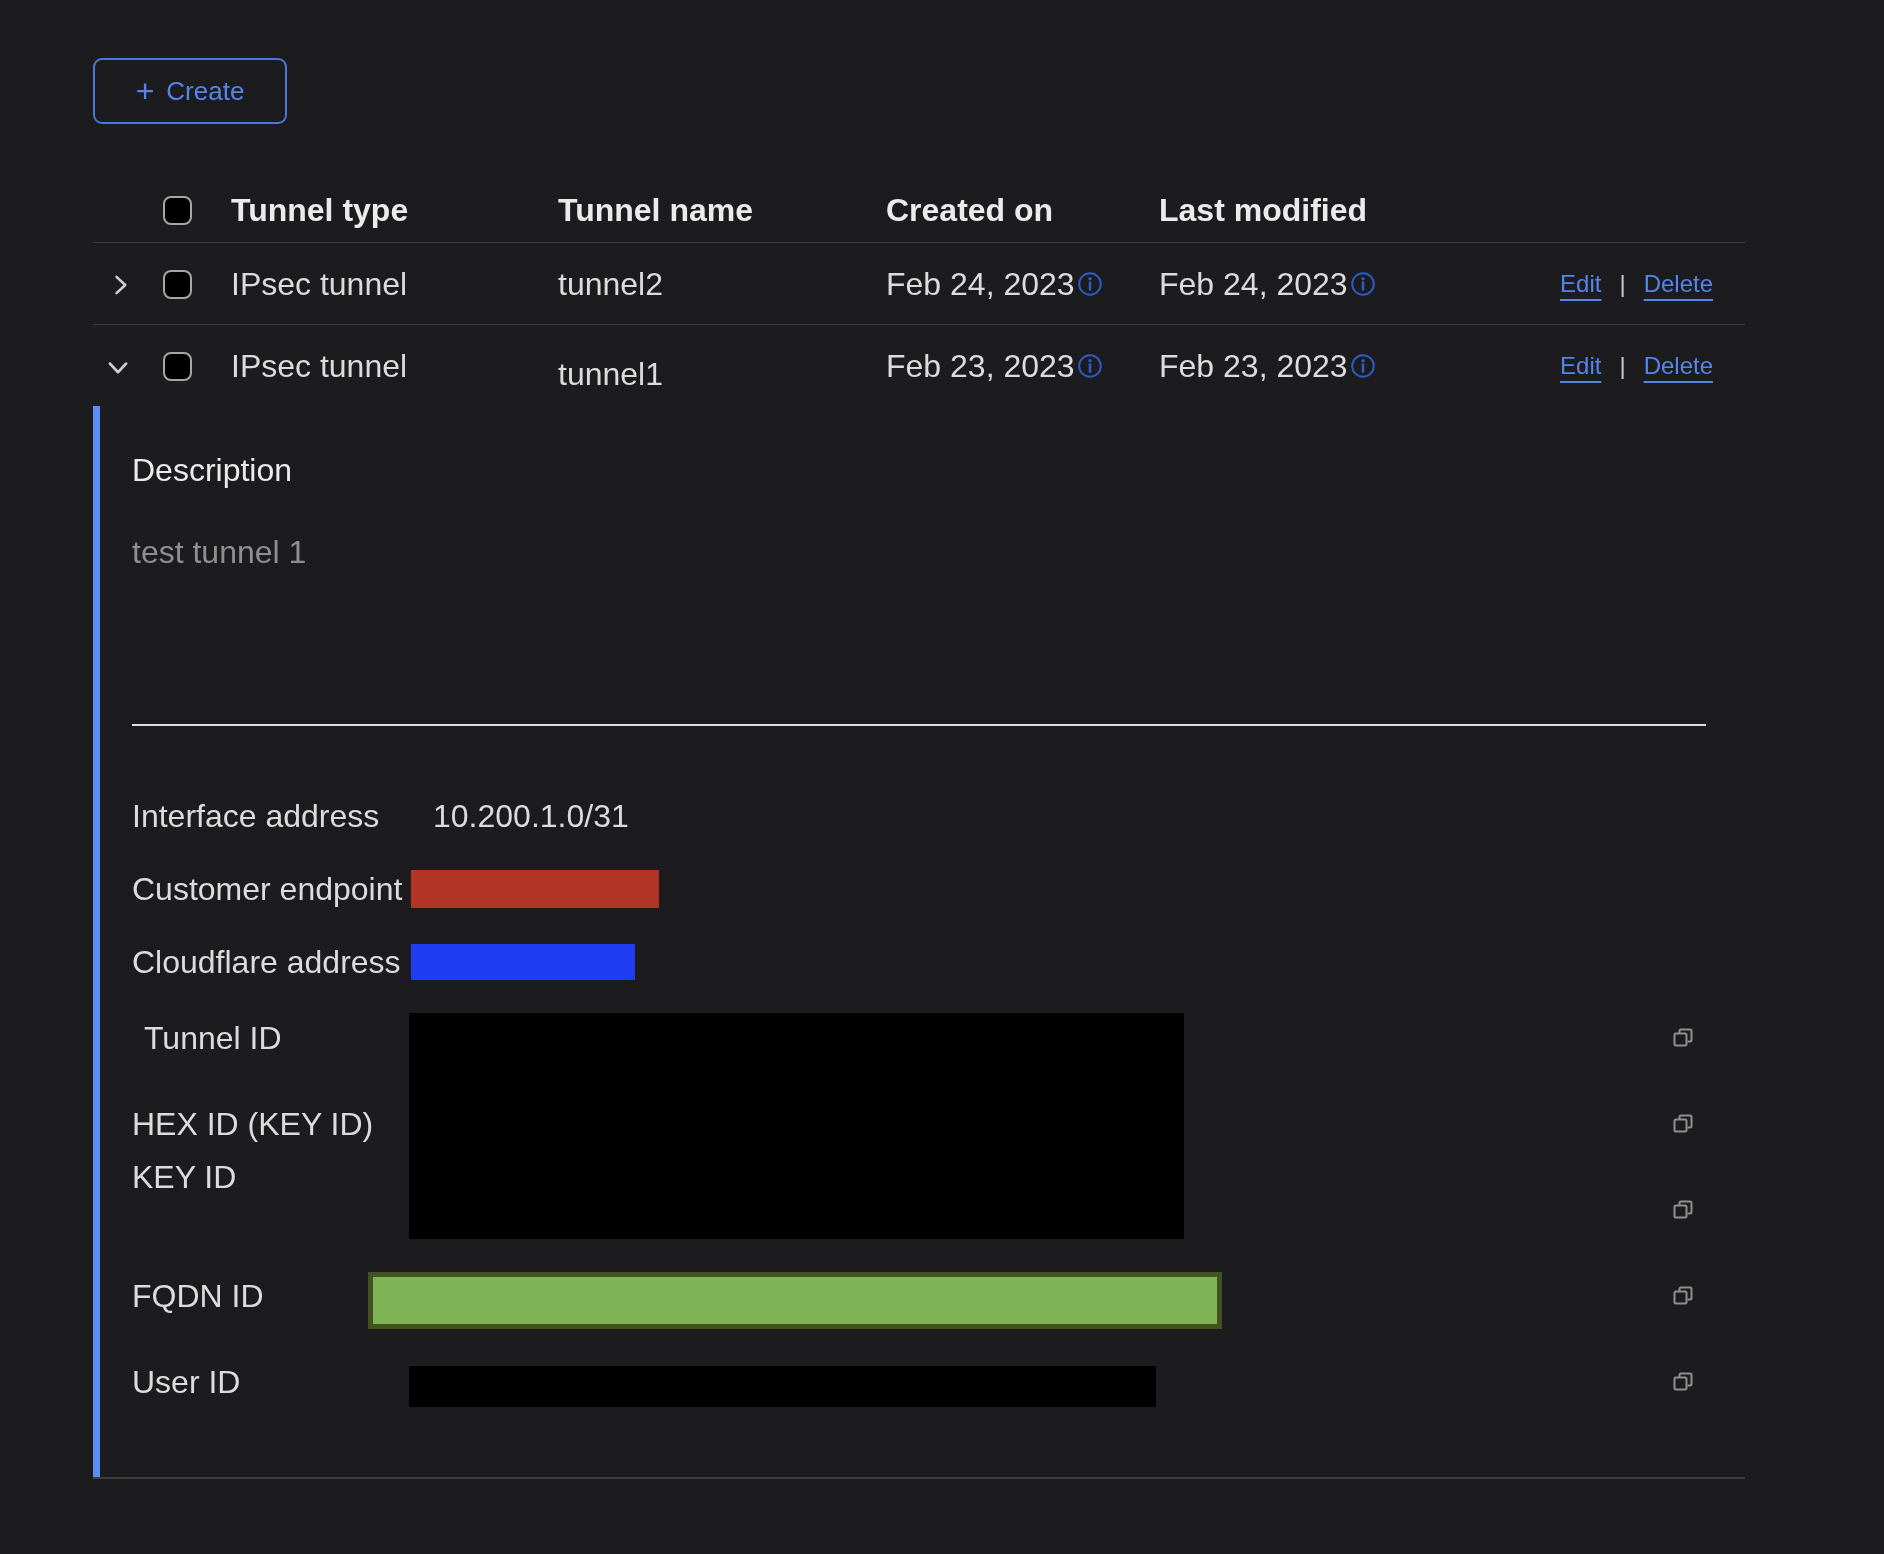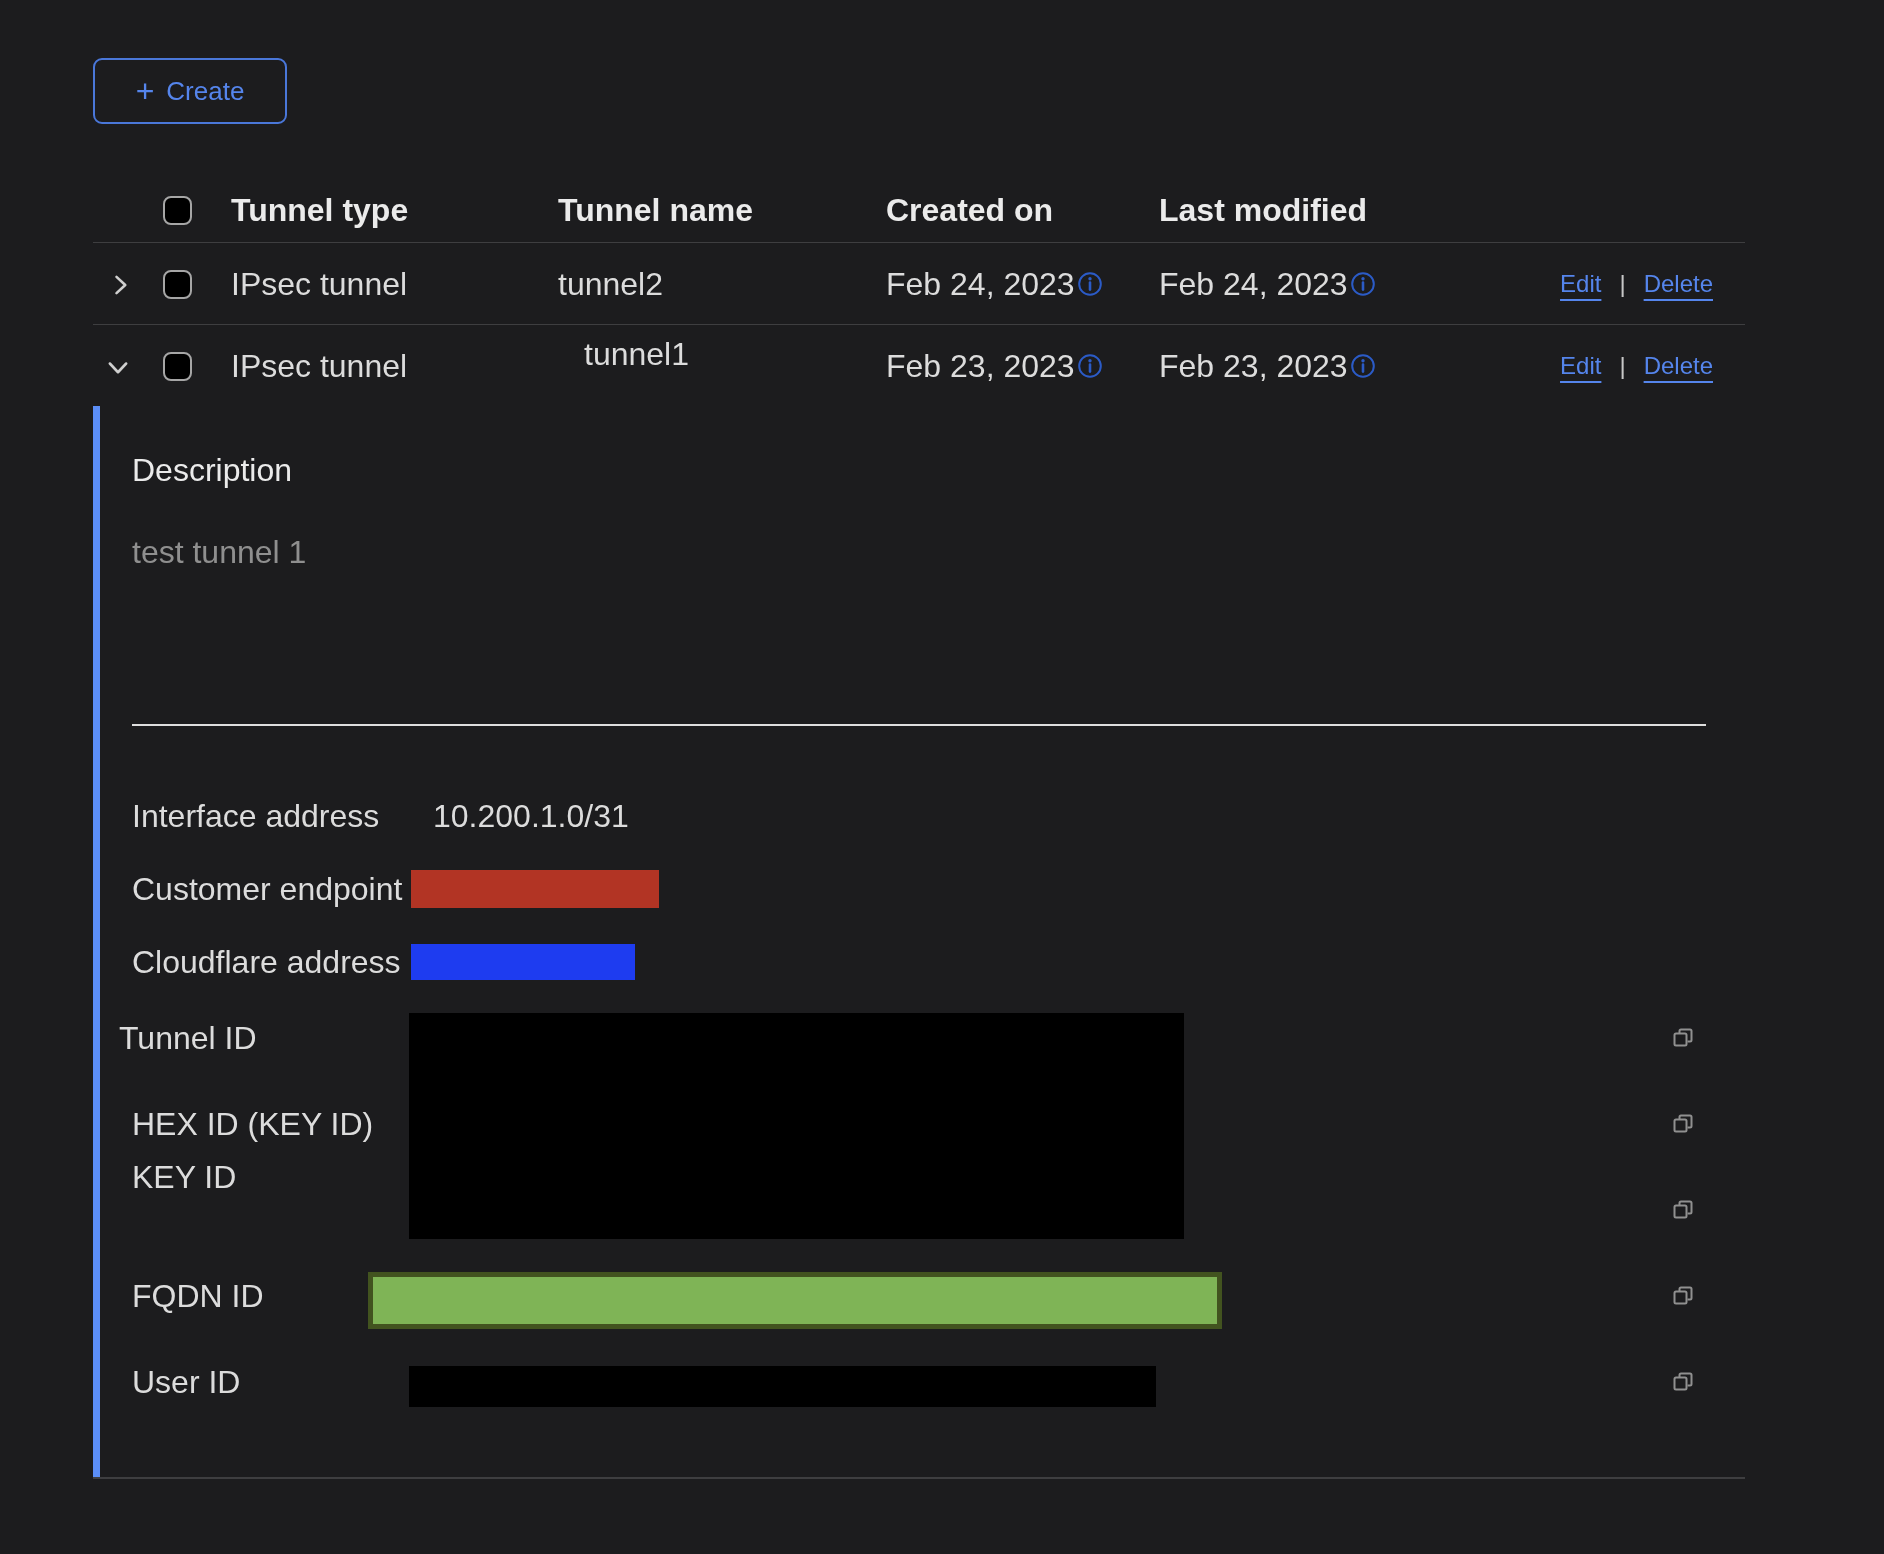--- a/index.html
+++ b/index.html
@@ -97,21 +97,21 @@
   </div>
 
   <div class="row" style="top:325px;height:82px;">
     <span class="chev" style="left:104px;top:28px;">
       <svg width="28" height="28" viewBox="0 0 24 24">
           <polyline points="5,9 12,16.5 19,9" fill="none" stroke="currentColor" stroke-width="2.2" stroke-linecap="round" stroke-linejoin="round"></polyline>
         </svg>
     </span>
     <span class="checkbox" style="left:163px;top:27px;"></span>
     <span class="txt" style="left:231px;top:27px;">IPsec tunnel</span>
-    <span class="txt" style="left:558px;top:15px;margin-left:26px;">tunnel1</span>
+    <span class="txt" style="left:558px;top:35px;">tunnel1</span>
     <span class="txt" style="left:886px;top:27px;">Feb 23, 2023</span>
     <span class="info" style="left:1077px;top:28px;">
       <svg width="26" height="26" viewBox="0 0 26 26">
           <circle cx="13" cy="13" r="10.8" fill="none" stroke="currentColor" stroke-width="2"></circle>
           <circle cx="13" cy="7.8" r="1.7" fill="currentColor"></circle>
           <line x1="13" y1="11.6" x2="13" y2="18.6" stroke="currentColor" stroke-width="2.6" stroke-linecap="round"></line>
         </svg>
     </span>
     <span class="txt" style="left:1159px;top:27px;">Feb 23, 2023</span>
     <span class="info" style="left:1350px;top:28px;">
@@ -139,21 +139,21 @@
 
     <span class="txt" style="left:132px;top:396px;">Interface address</span>
     <span class="txt" style="left:433px;top:396px;">10.200.1.0/31</span>
 
     <span class="txt" style="left:132px;top:469px;">Customer endpoint</span>
     <div class="redaction" style="left:411px;top:464px;width:248px;height:38px;background:var(--redaction-red);"></div>
 
     <span class="txt" style="left:132px;top:542px;">Cloudflare address</span>
     <div class="redaction" style="left:411px;top:538px;width:224px;height:36px;background:var(--redaction-blue);"></div>
 
-    <span class="txt" style="left:119px;top:618px;text-align:right;">Tunnel ID</span>
+    <span class="txt" style="left:144px;top:618px;text-align:right;">Tunnel ID</span>
     <span class="txt" style="left:132px;top:704px;">HEX ID (KEY ID)</span>
     <span class="txt" style="left:132px;top:757px;">KEY ID</span>
     <div class="redaction" style="left:409px;top:607px;width:775px;height:226px;background:var(--redaction-black);"></div>
 
     <button class="icon-btn" style="left:1670px;top:619px;">
       <svg width="26" height="26" viewBox="0 0 26 26" fill="none" stroke="currentColor" stroke-width="2">
           <path d="M9.5 8.5 V6 a1.5 1.5 0 0 1 1.5 -1.5 h9 a1.5 1.5 0 0 1 1.5 1.5 v9 a1.5 1.5 0 0 1 -1.5 1.5 h-2.5"></path>
           <rect x="4.5" y="8.5" width="12" height="12" rx="1.5"></rect>
         </svg>
     </button>

